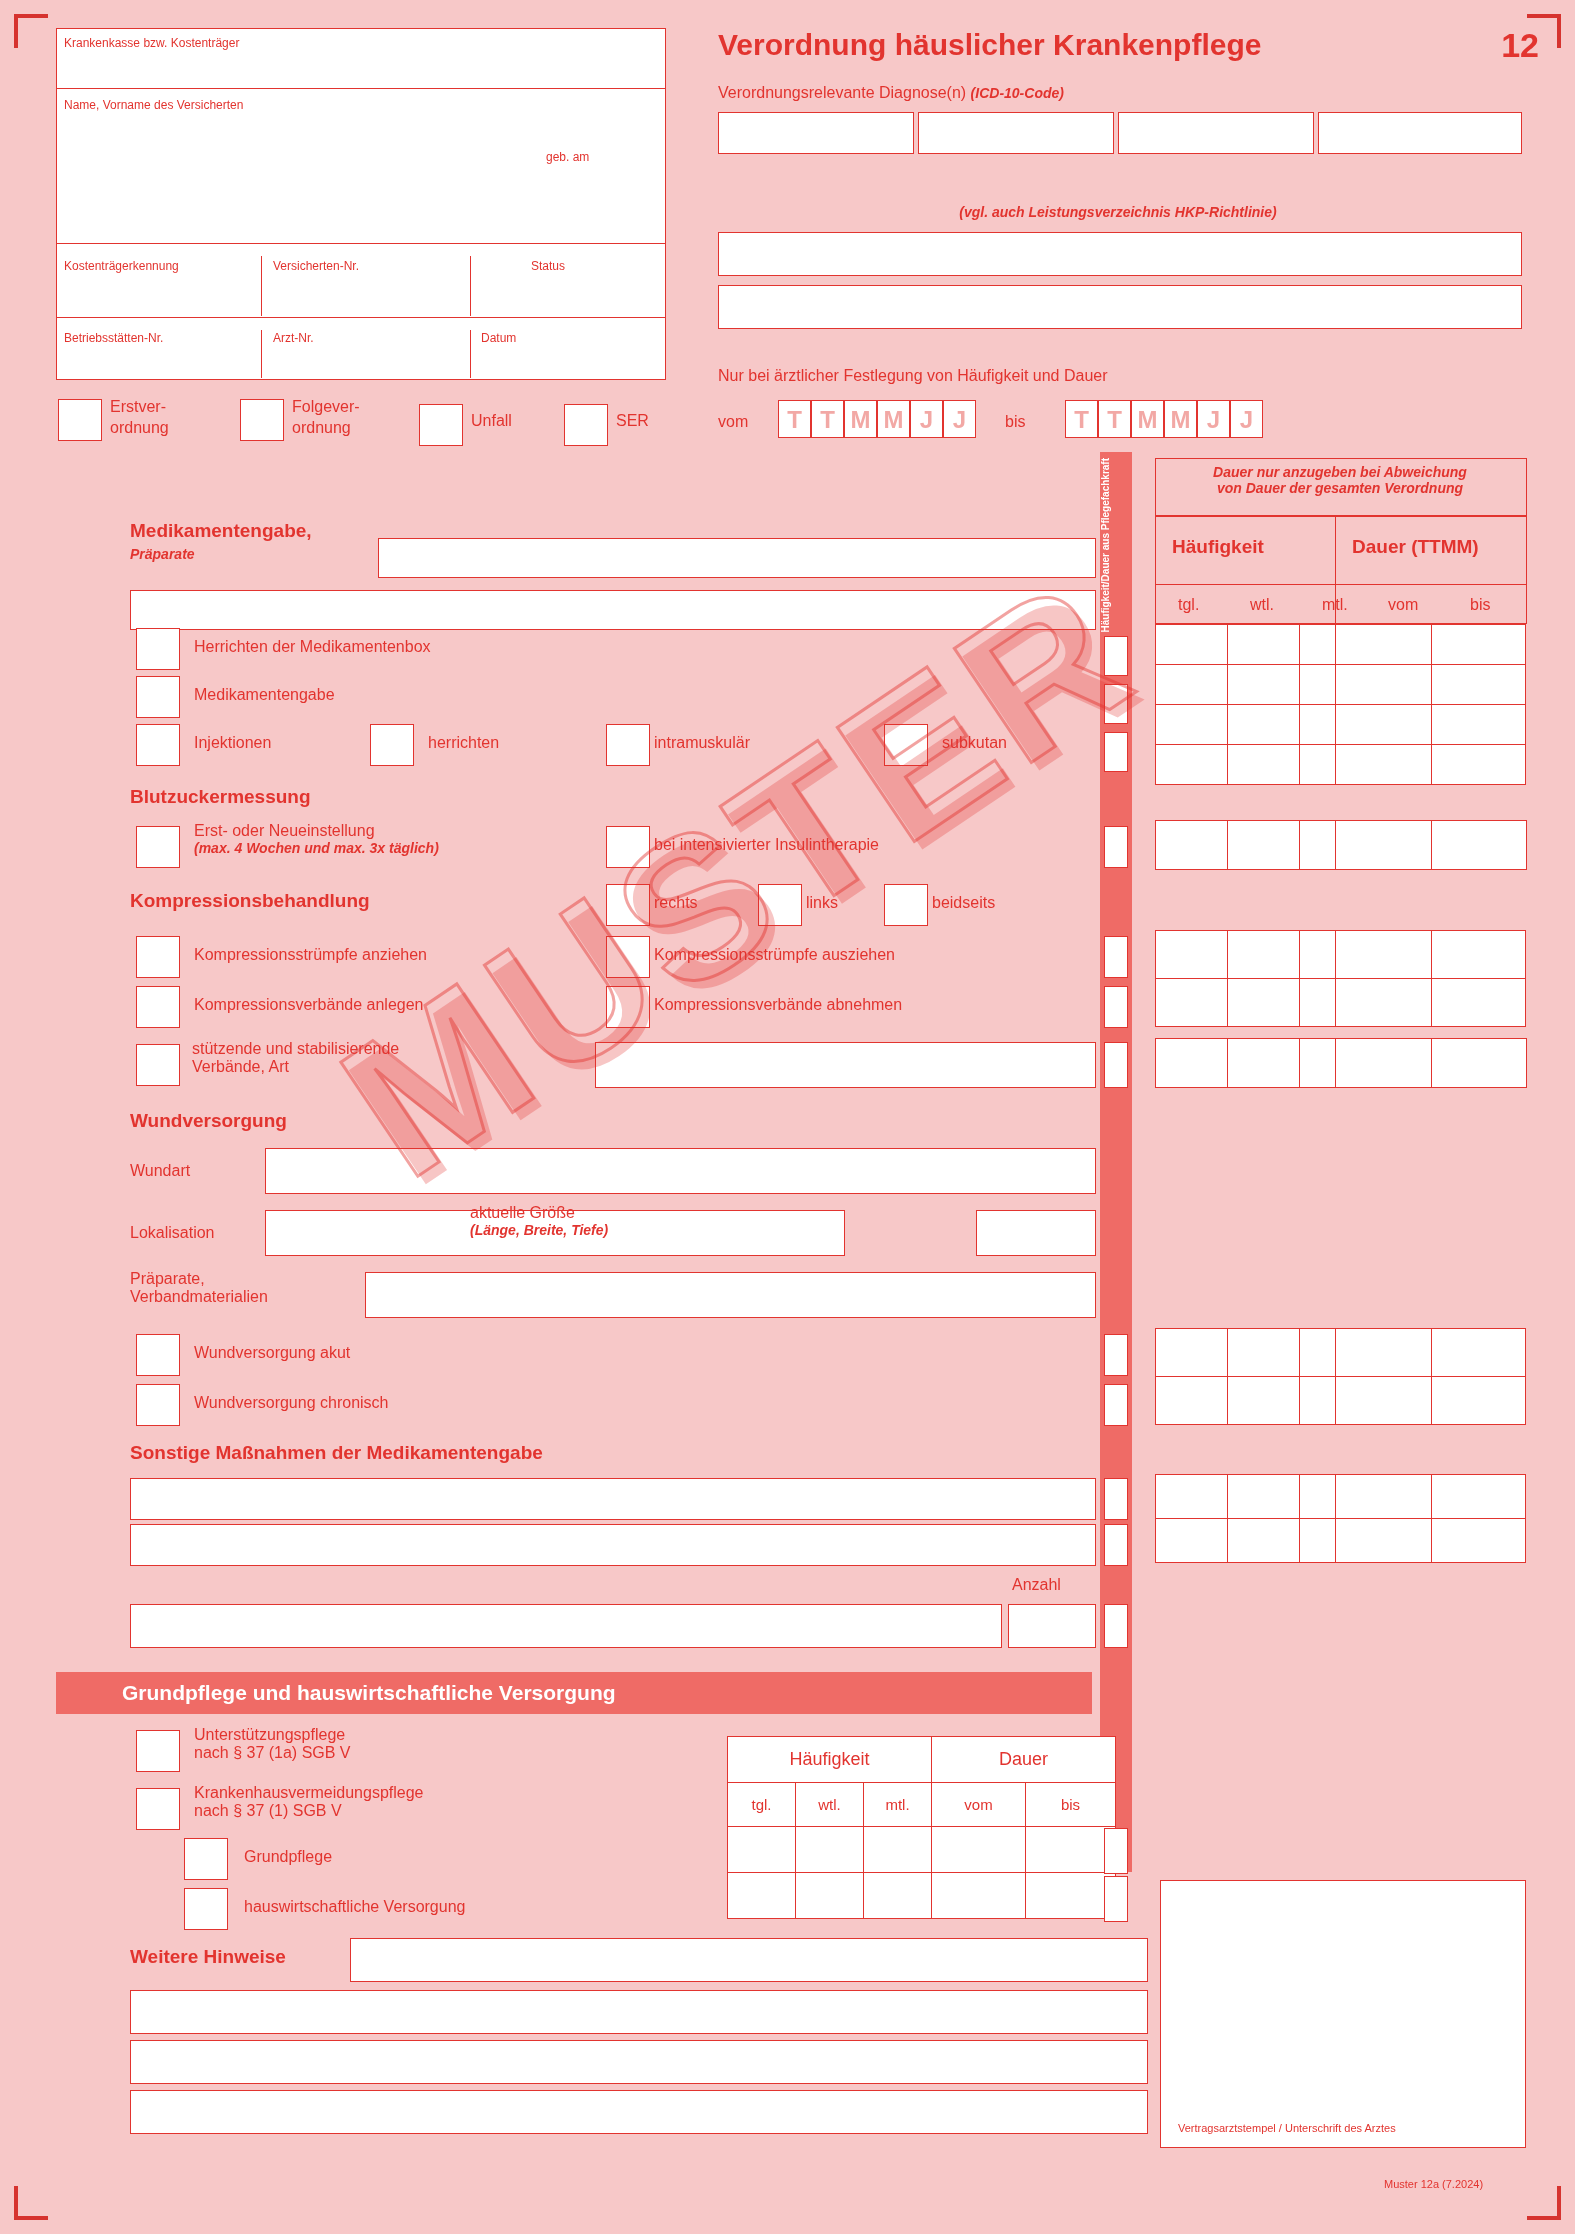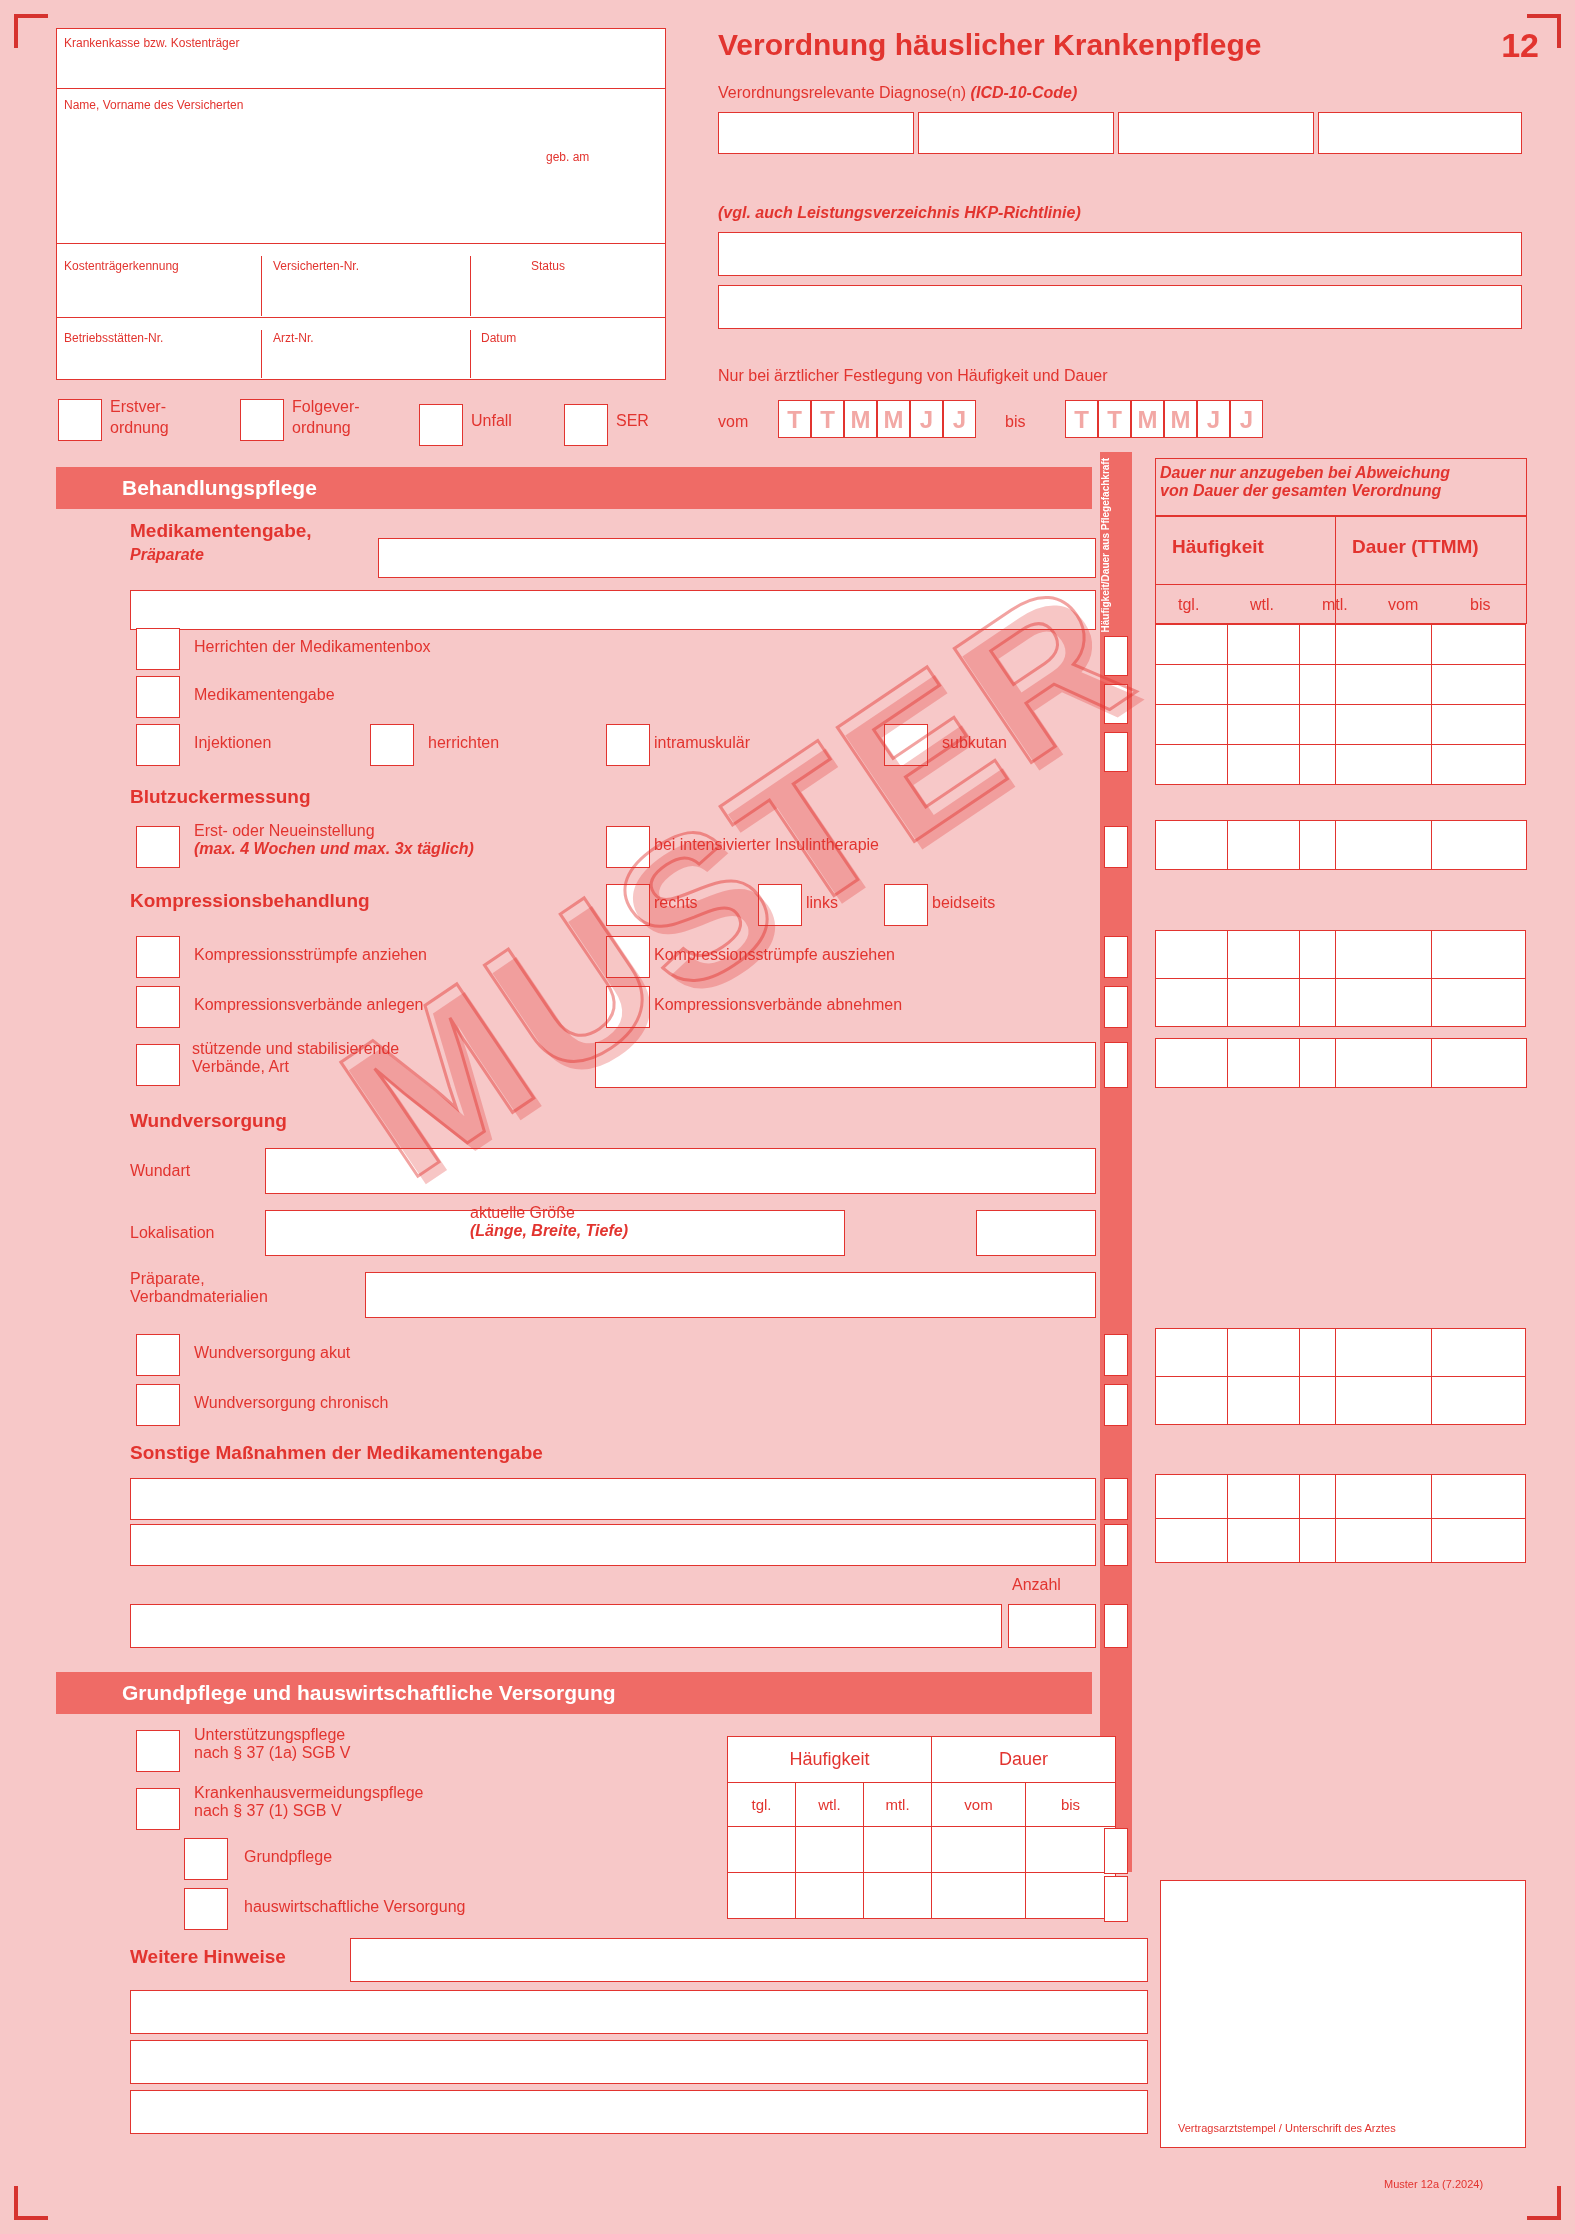--- a/index.html
+++ b/index.html
@@ -20,21 +20,21 @@
   .corner { position:absolute; width:34px; height:34px; }
   .corner.tl { left:14px; top:14px; border-left:4px solid #d6332f; border-top:4px solid #d6332f; }
   .corner.tr { right:14px; top:14px; border-right:4px solid #d6332f; border-top:4px solid #d6332f; }
   .corner.bl { left:14px; bottom:14px; border-left:4px solid #d6332f; border-bottom:4px solid #d6332f; }
   .corner.br { right:14px; bottom:14px; border-right:4px solid #d6332f; border-bottom:4px solid #d6332f; }
 
   .abs { position:absolute; }
   .fw { background:#ffffff; border:1px solid #e2342f; }
   .box { background:#ffffff; border:1px solid #e2342f; }
   .tiny { font-size:11px; }
-  .sm  { font-size:16px; }
+  .sm  { font-size:14px;text-align:center; }
   .md  { font-size:16px; }
   .lg  { font-size:19px; }
   .b   { font-weight:bold; }
   .i   { font-style:italic; }
 
   
   #title {
     position:absolute; left:718px; top:28px; width:700px;
     font-size:30px; font-weight:bold; color:#e2342f; letter-spacing:0px;
   }
@@ -182,23 +182,20 @@
   <div class="abs cb" style="left:240px; top:399px; width:44px; height:42px;"></div>
   <div class="abs md" style="left:292px; top:396px; line-height:21px;">
     <div>Folgever-</div>
     <div>ordnung</div>
   </div>
   <div class="abs cb" style="left:419px; top:404px; width:44px; height:42px;"></div>
   <div class="abs md" style="left:471px; top:412px;">Unfall</div>
   <div class="abs cb" style="left:564px; top:404px; width:44px; height:42px;"></div>
   <div class="abs md" style="left:616px; top:412px;">SER</div>
 
-  <div class="abs secbar" style="left:56px; top:467px; width:1036px; height:42px;">
-    <span>Behandlungspflege</span>
-  </div>
 
   <div class="vbar" style="left:1100px; top:452px; width:32px; height:1420px;">
     <span>Häufigkeit/Dauer aus Pflegefachkraft</span>
   </div>
 
   <div class="abs" style="left:1160px; top:464px; width:360px;">
     <div class="sm b i">Dauer nur anzugeben bei Abweichung</div>
     <div class="sm b i">von Dauer der gesamten Verordnung</div>
   </div>
   <div class="abs box" style="left:1155px; top:458px; width:372px; height:58px; background:transparent;"></div>

